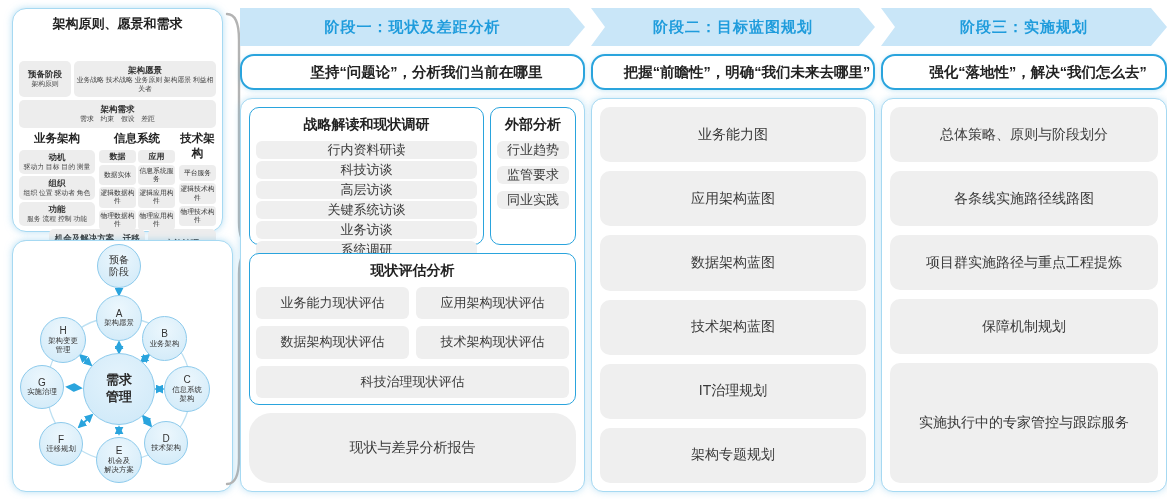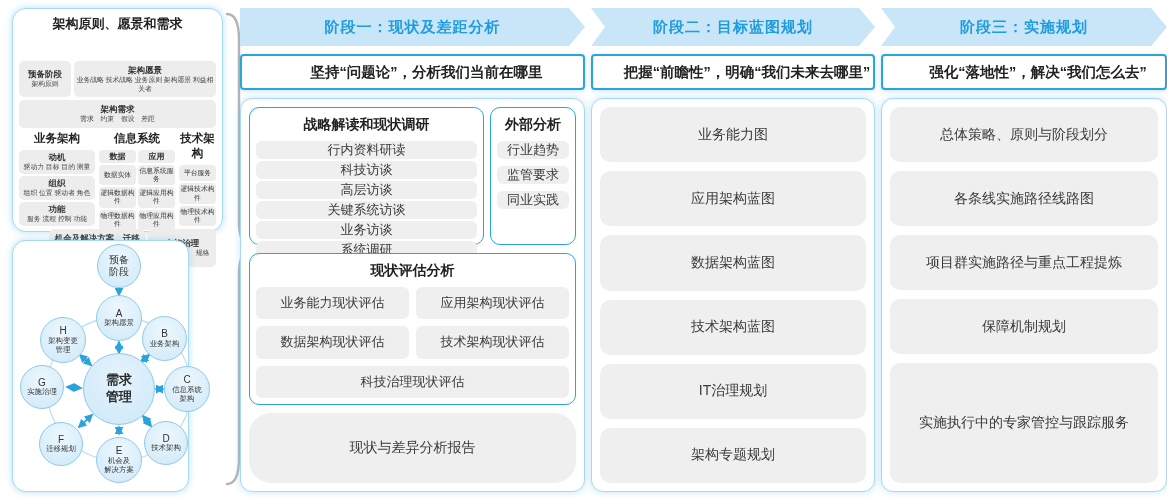--- a/index.html
+++ b/index.html
@@ -24,21 +24,21 @@
   .col-biz{width:76px;}
   .col-info{width:76px;}
   .col-tech{flex:1;}
   .subcols{display:flex;gap:2px;flex:1;justify-content:space-between;}
   .subcol{flex:1;display:flex;flex-direction:column;gap:2px;}
   .chip{background:#ededed;border-radius:4px;font-size:8px;font-weight:bold;text-align:center;padding:1px 0;}
   .mini{background:#ededed;border-radius:4px;font-size:6.8px;text-align:center;padding:2px 1px;line-height:1.2;flex:1;display:flex;align-items:center;justify-content:center;}
   .row4{display:flex;gap:3px;margin-top:3px;align-items:stretch;height:38px;}
   .impl-label{width:27px;font-size:11px;font-weight:bold;color:#222;display:flex;align-items:center;justify-content:center;text-align:center;line-height:1.15;margin-top:9px;}
   
-  #left-bottom{left:12px;top:240px;width:177px;height:252px;}
+  #left-bottom{left:12px;top:240px;width:221px;height:252px;}
   #adm-svg{position:absolute;left:0;top:0;}
   .node{
     position:absolute;border-radius:50%;
     background:radial-gradient(circle at 50% 30%,#ecf7fd,#cfe9f8);
     border:1px solid #8ccaec;display:flex;flex-direction:column;align-items:center;justify-content:center;
     color:#333;text-align:center;box-sizing:border-box;
   }
   .nl{font-size:10px;line-height:1.15;}
   .nt{font-size:7.4px;line-height:1.2;}
   .pt{font-size:10px;line-height:1.25;}
@@ -51,21 +51,21 @@
     display:grid;grid-template-columns:345px 284px 286px;grid-template-rows:38px 36px 1fr;
     column-gap:6px;row-gap:8px;
   }
   .band{
     background:#c9e6f8;color:#1f9cdc;font-weight:bold;font-size:15px;letter-spacing:1px;
     display:flex;align-items:center;justify-content:center;
   }
   .band-first{clip-path:polygon(0 0,calc(100% - 16px) 0,100% 50%,calc(100% - 16px) 100%,0 100%);}
   .band-next{clip-path:polygon(0 0,calc(100% - 16px) 0,100% 50%,calc(100% - 16px) 100%,0 100%,14px 50%);}
   .subtitle{
-    background:#fff;border:2px solid #2aa4dd;border-radius:4px;
+    background:#fff;border:2px solid #2aa4dd;border-radius:14px;
     display:flex;align-items:center;justify-content:center;
     font-weight:bold;font-size:14.5px;color:#222;box-shadow:0 1px 4px rgba(41,163,220,.25);padding-left:28px;
   }
   .content{
     background:#fff;border:1.5px solid #a6d9f2;border-radius:12px;
     box-shadow:0 0 7px rgba(123,196,233,.45);
     padding:8px;box-sizing:border-box;display:flex;flex-direction:column;gap:8px;
   }
   .bluebox{border:1.5px solid #2aa4dd;border-radius:10px;background:#fff;padding:6px;box-sizing:border-box;display:flex;flex-direction:column;}
   .tt{font-size:14px;font-weight:bold;text-align:center;color:#222;margin:2px 0 7px;}

